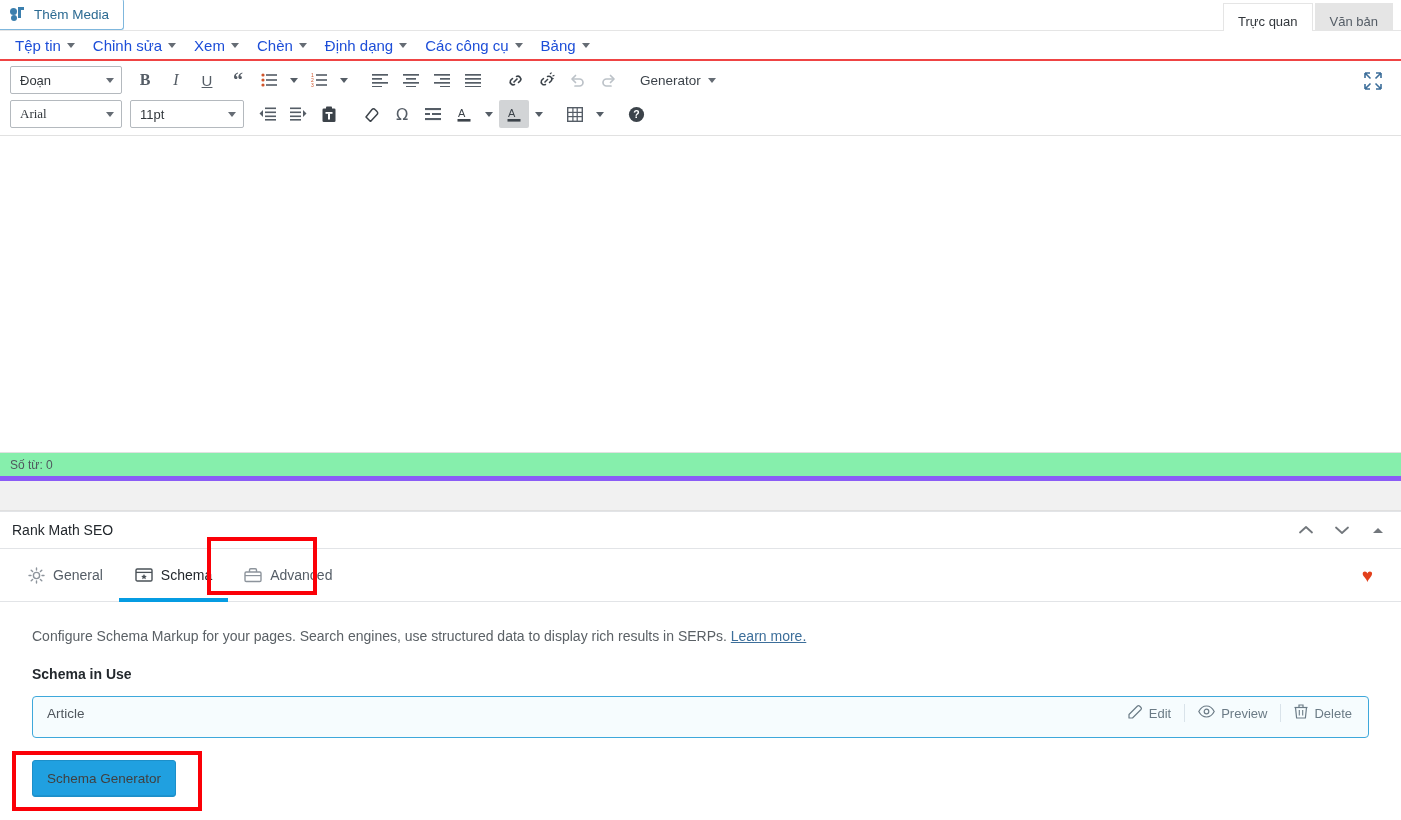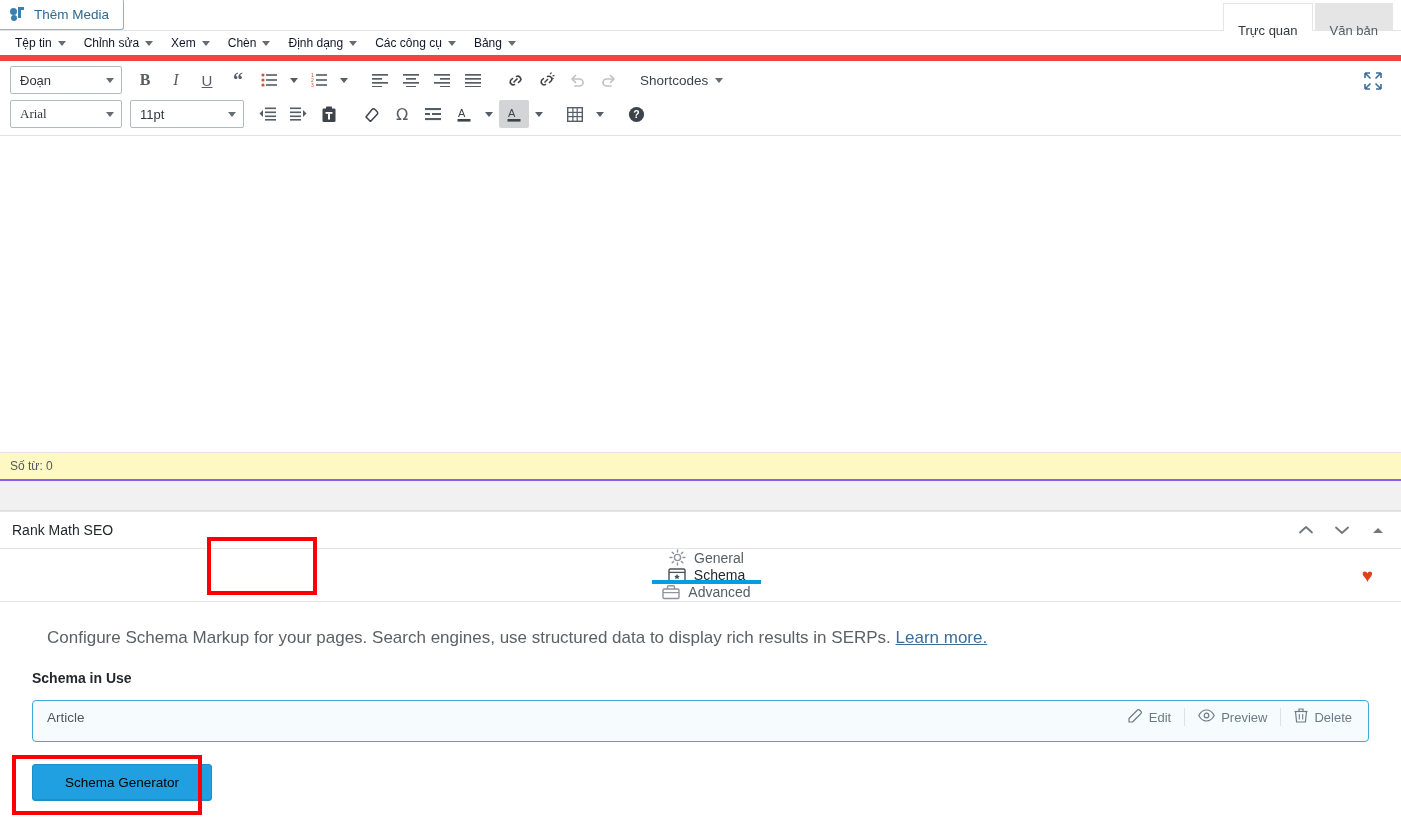--- a/index.html
+++ b/index.html
@@ -41,21 +41,21 @@
   .media-icon .bar2 { position:absolute; left:8px; top:0px; width:6px; height:3px; background:#3b7fae; }
 
   .editor-tabs {
     position: absolute;
     right: 8px; top: 0px;
     display: flex; align-items: flex-end; height: 31px;
   }
   .editor-tab {
     height: 28px;
     line-height: 28px;
-    padding: 13px 14px;
+    padding: 4px 14px;
     font-size: 13px;
     color: #555d66;
     background: #e5e5e5;
     border: 1px solid #e5e5e5;
     border-bottom: none;
     margin-left: 2px;
     cursor: pointer;
     text-align: right;
   }
   .editor-tab.active {
@@ -63,23 +63,23 @@
     border-color: #e5e5e5;
     color: #32373c;
   }
 
   
   .menubar {
     height: 30px;
     display: flex; align-items: center;
     padding-left: 6px;
     background: #ffffff;
-    border-bottom: 6px solid #ef4444;
-    font-size: 12px;
-    color: #0f172a;
+    border-bottom: 2px solid #ef4444;
+    font-size: 15px;
+    color: #1d4ed8;
   }
   .menu-item {
     padding: 3px 9px;
     display: flex; align-items: center; gap: 6px;
     cursor: pointer;
     border-radius: 2px;
   }
   .caret {
     width: 0; height: 0;
     border-left: 4px solid transparent;
@@ -157,22 +157,22 @@
   }
 
   
   .content-area {
     height: 317px;
     background: #ffffff;
     border-bottom: 1px solid #e1e1e1;
   }
   .statusbar {
     height: 28px;
-    background: #fef9c3;
-    border-bottom: 2px solid #8b5cf6;
+    background: #86efac;
+    border-bottom: 5px solid #8b5cf6;
     display: flex; align-items: center;
     padding-left: 10px;
     font-size: 12px;
     color: #50575e;
   }
   .gap-strip {
     height: 30px;
     background: #f1f1f1;
     border-bottom: 1px solid #e0e0e0;
   }
@@ -193,21 +193,20 @@
   .rm-header-controls { display: flex; align-items: center; gap: 14px; }
   .rm-ctrl { width: 22px; height: 22px; display:flex; align-items:center; justify-content:center; cursor:pointer; color:#72777c; }
 
   .rm-tabs {
     height: 53px;
     display: flex; align-items: center;
     border-bottom: 1px solid #e2e4e7;
     background: #fff;
     padding-left: 12px;
     position: relative;
-    flex-direction: column;
   }
   .rm-tab {
     display: flex; align-items: center; gap: 8px;
     height: 53px;
     padding: 0 16px;
     font-size: 14px;
     color: #555d66;
     cursor: pointer;
     position: relative;
   }
@@ -234,23 +233,23 @@
   
   .hl-box {
     position: absolute;
     border: 4px solid #fb0007;
     pointer-events: none;
     z-index: 30;
   }
 
   .rm-body { padding: 26px 32px 0 32px; }
   .rm-desc {
-    font-size: 17px;
+    font-size: 14px;
     color: #5b6166;
-    margin: 0 0 22px 15px;
+    margin: 0 0 22px 0;
   }
   .rm-desc a { color: #3c6e9a; text-decoration: underline; }
   .rm-subtitle {
     font-size: 14px;
     color: #23282d;
     font-weight: bold;
     margin: 0 0 14px 0;
   }
   .schema-row {
     height: 42px;
@@ -274,23 +273,23 @@
     border-right: 1px solid #d9e3ea;
     height: 18px;
   }
   .schema-action:last-child { border-right: none; padding-right: 0; }
 
   .gen-wrap { position: relative; display: inline-block; }
   .gen-btn {
     background: #20a0e0;
     border: 1px solid #1c8fc9;
     border-radius: 3px;
-    color: #000000;
+    color: #404040;
     font-size: 13.5px;
-    padding: 10px 32px;
+    padding: 10px 14px;
     cursor: pointer;
     box-shadow: inset 0 -1px 0 rgba(0,0,0,0.08);
   }
 </style>
 </head>
 <body>
 
 <div class="media-row">
   <div class="add-media-btn">
     <span class="media-icon">
@@ -446,21 +445,21 @@
       </svg>
     </div>
     <div class="tb-btn" style="color:#b9bec4;">
       <svg width="17" height="15" viewBox="0 0 17 15">
         <path d="M13 6 H6.5 a3.5 3.5 0 0 0 0 7 H11" stroke="#bcc2c8" stroke-width="1.7" fill="none" stroke-linecap="round"></path>
         <path d="M10.5 2.5 L14 6 L10.5 9.5" stroke="#bcc2c8" stroke-width="1.7" fill="none" stroke-linecap="round" stroke-linejoin="round"></path>
       </svg>
     </div>
 
     <div class="shortcodes-btn">
-      <span>Shortcodes</span>
+      <span>Generator</span>
       <span class="caret"></span>
     </div>
   </div>
 
   <div class="tb-row">
     <div class="tb-select sel-font">
       <span>Arial</span>
       <span class="caret"></span>
     </div>
     <div class="tb-select sel-size" style="width:114px;">

